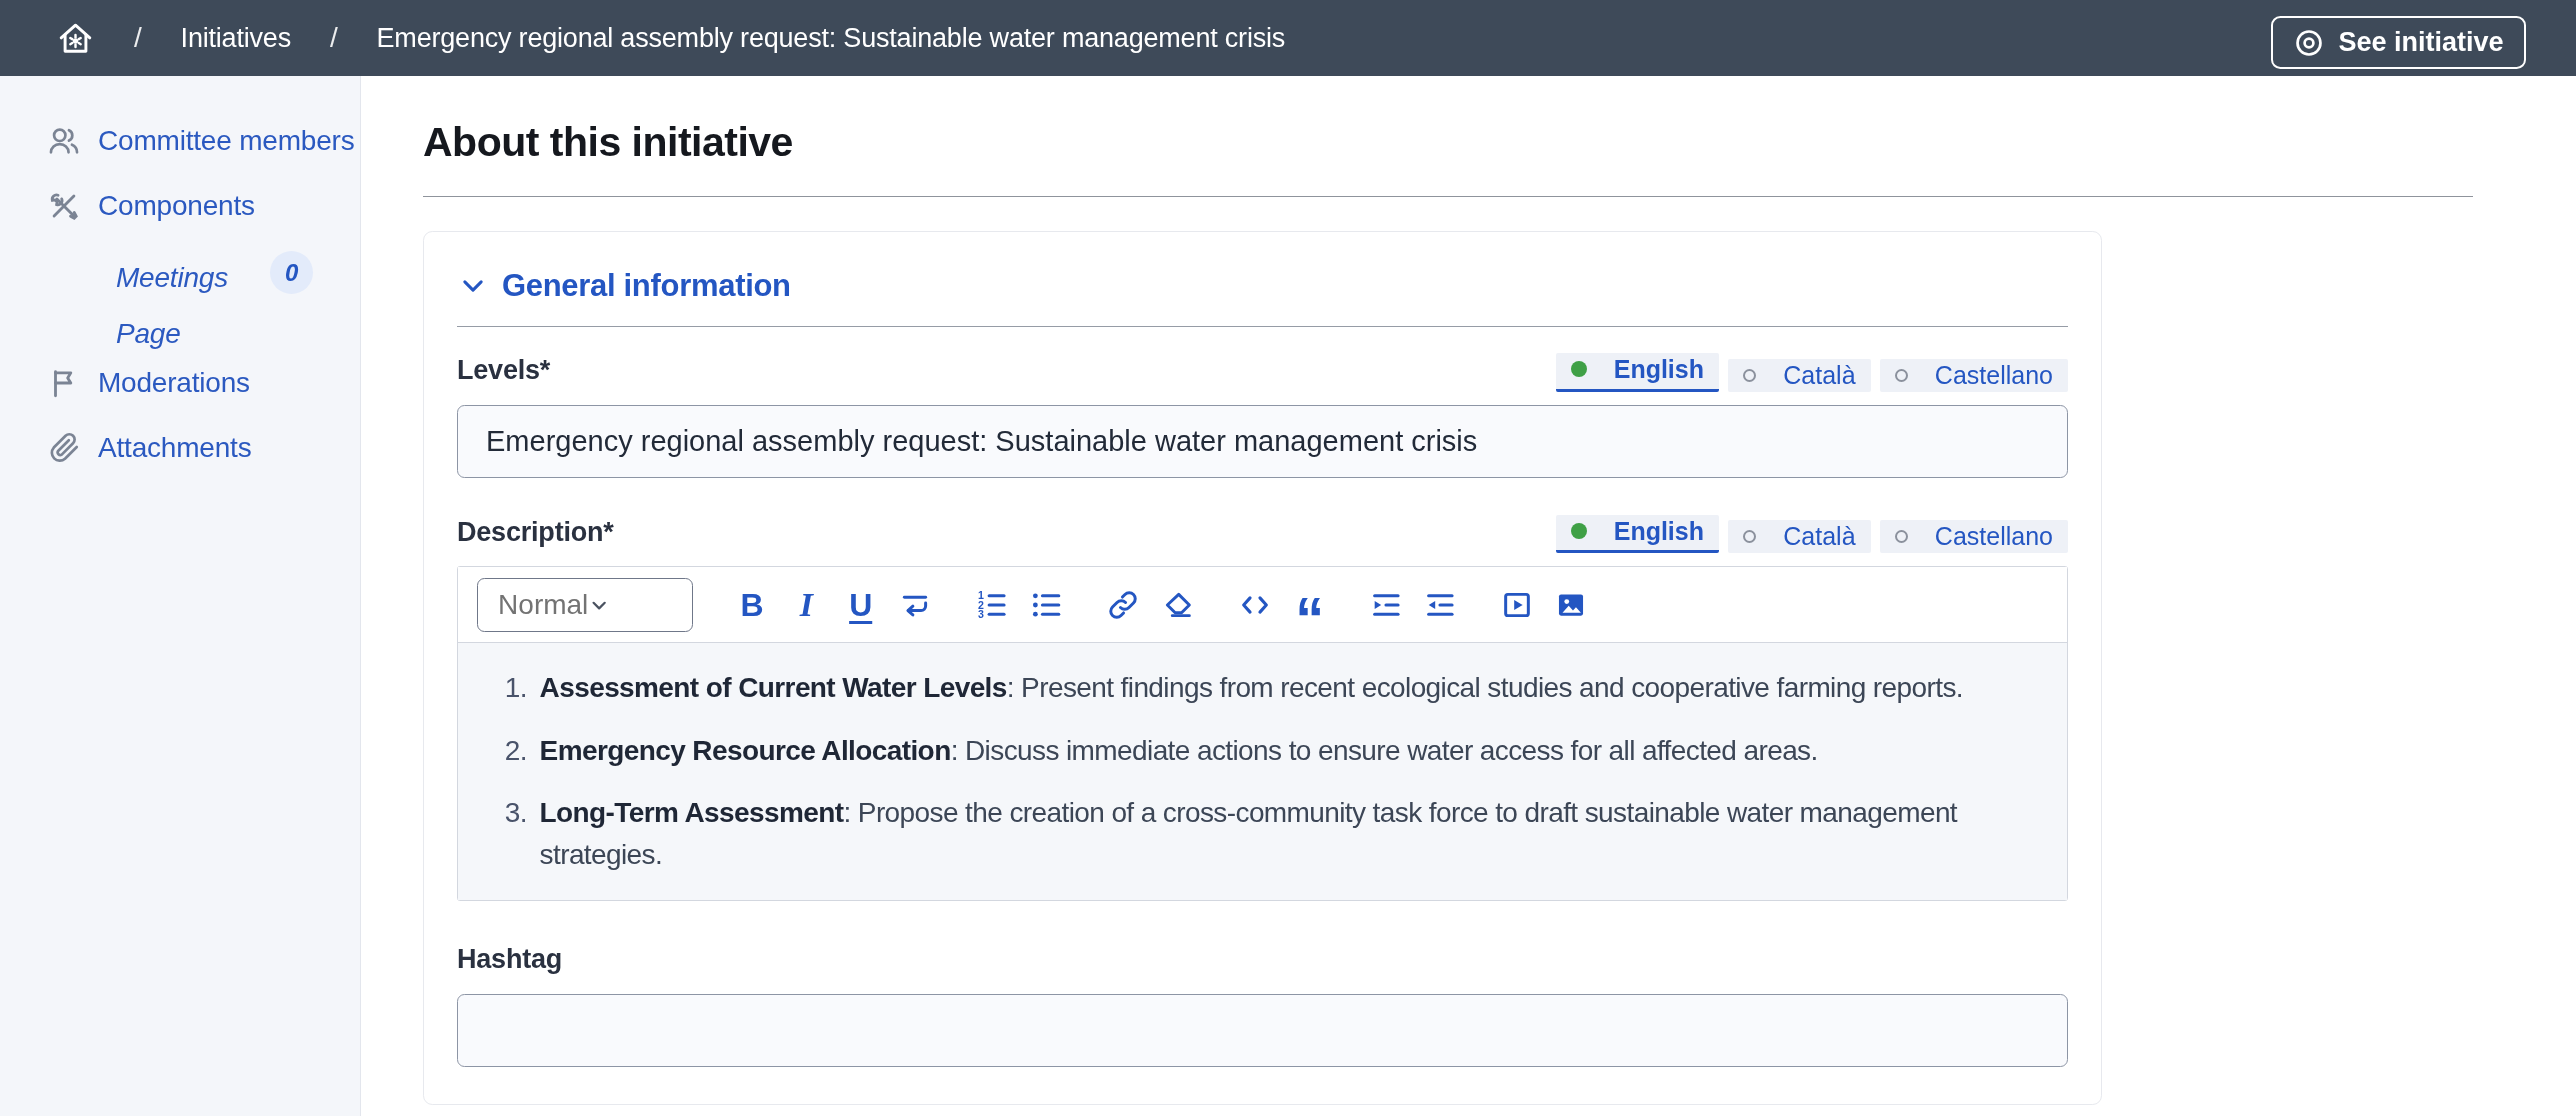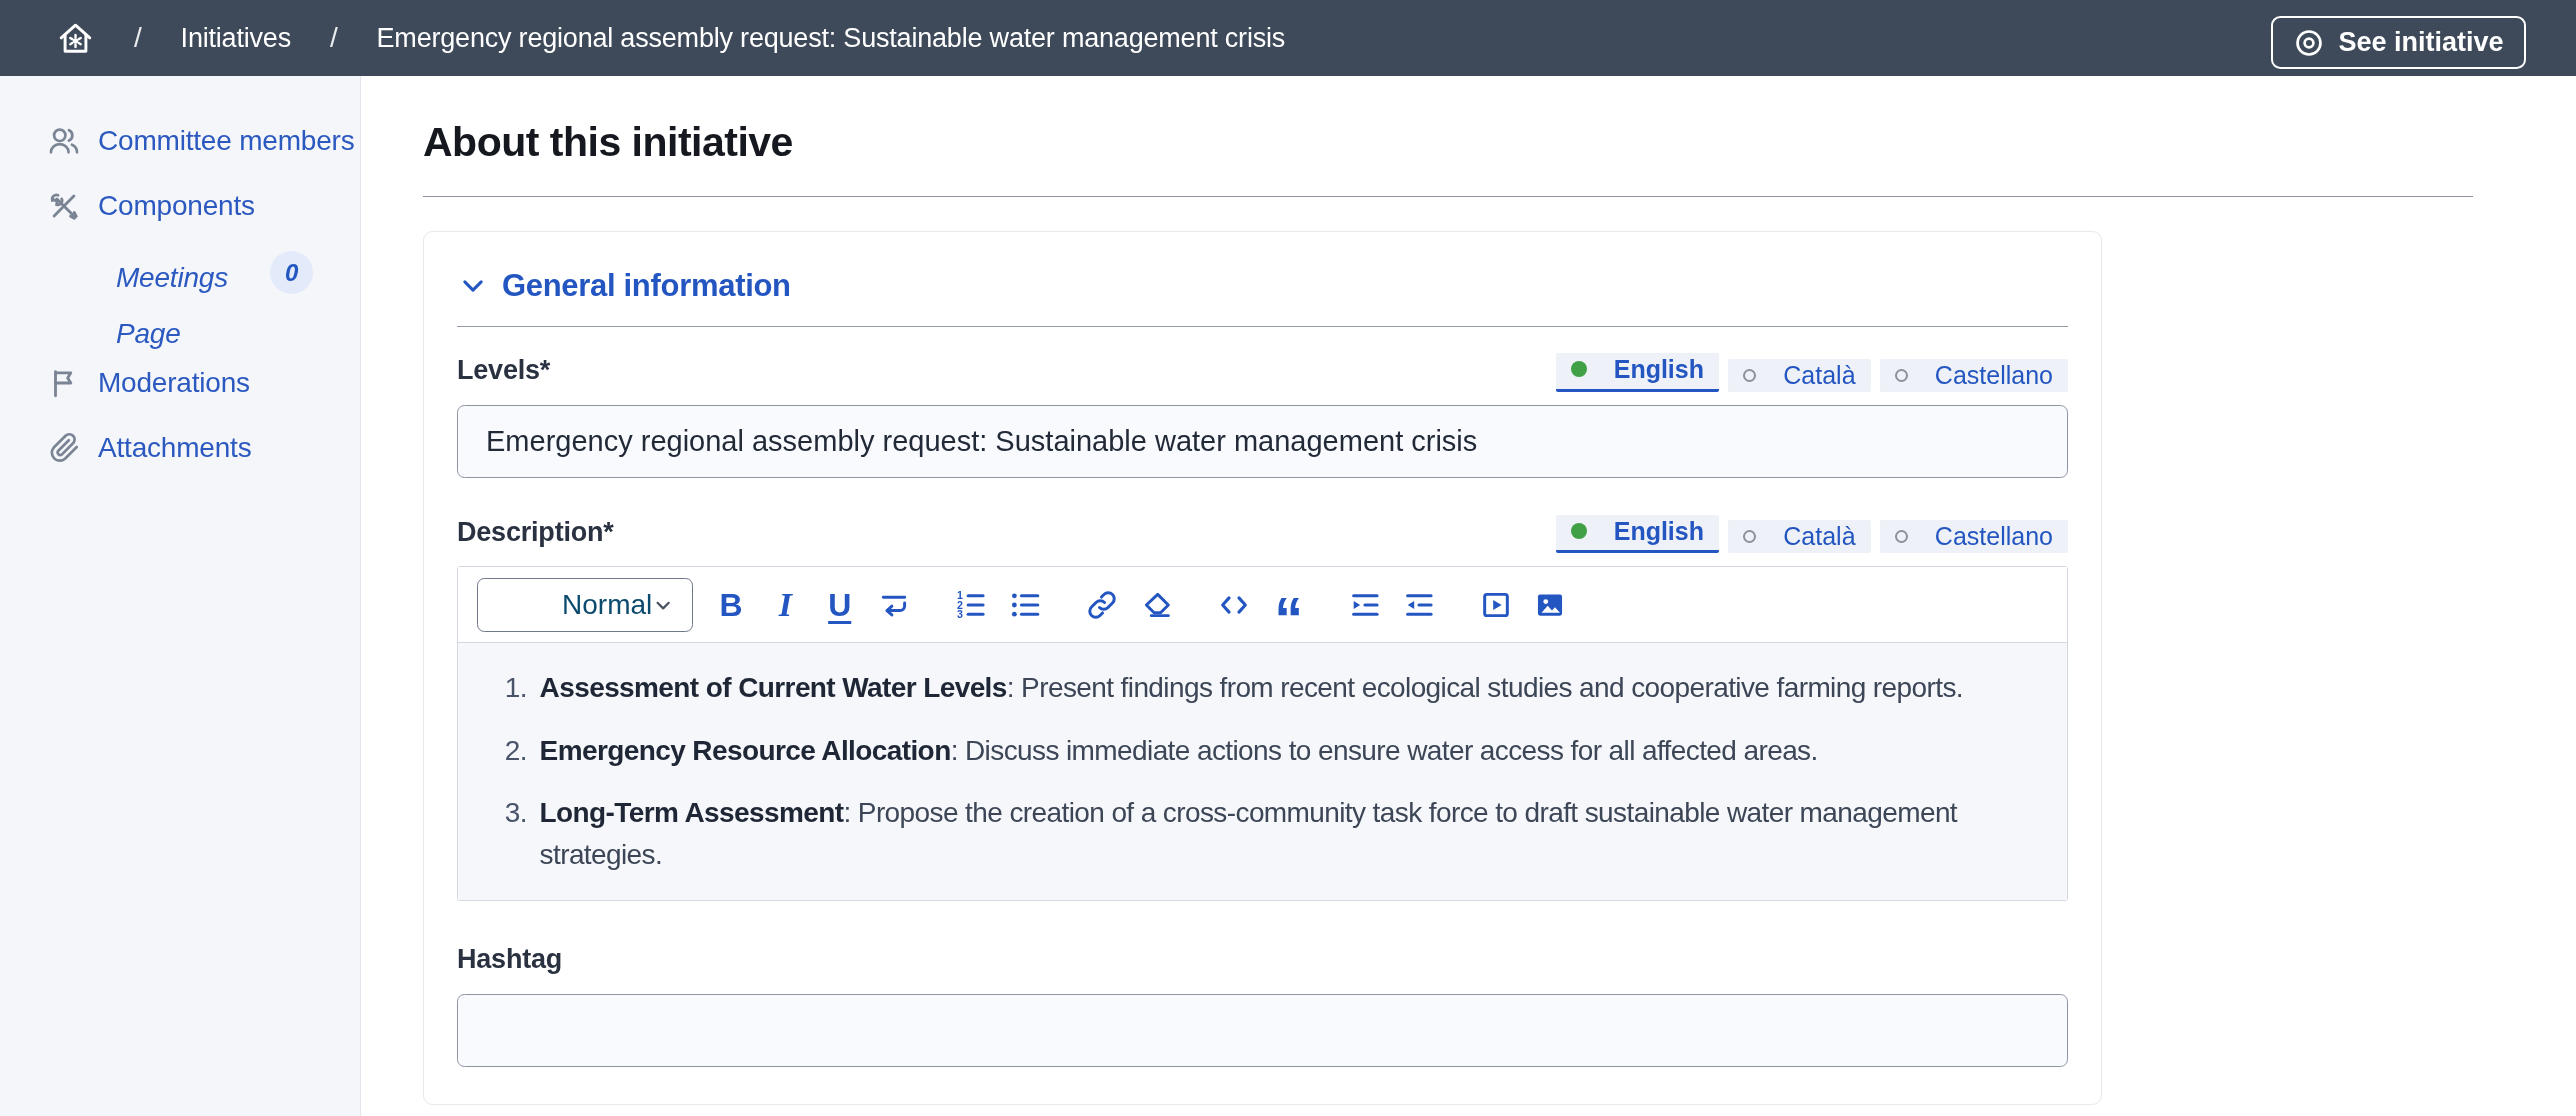--- a/index.html
+++ b/index.html
@@ -95,23 +95,23 @@
   }
 
   
   .editor { border: 1.9px solid #d3d7df; border-radius: 2.8px; margin-bottom: 43px; }
   .ed-toolbar {
     display: flex; align-items: center; background: #fff; height: 76px;
     padding: 0 18.6px; border-bottom: 1.9px solid #d3d7df;
   }
   .format-select {
     width: 216px; height: 54px; background: #fff; border: 1.9px solid #6f7789;
-    border-radius: 7.4px; display: flex; align-items: center; justify-content: flex-end;
-    padding: 0 17px 0 20.5px; font-size: 28px; color: #0c4a6e; font-family: inherit;
-    margin-right: 16px; cursor: pointer;
+    border-radius: 7.4px; display: flex; align-items: center; justify-content: flex-start;
+    padding: 0 17px 0 20.5px; font-size: 28px; color: #737373; font-family: inherit;
+    margin-right: 37px; cursor: pointer;
   }
   .tgroup { display: flex; gap: 9.3px; margin-right: 32px; }
   .tbtn {
     width: 45px; height: 45px; background: none; border: none; border-radius: 3.7px;
     display: flex; align-items: center; justify-content: center; color: #2456c2;
     cursor: pointer; padding: 0;
   }
   .glyph { font-size: 32px; font-weight: 800; color: #2456c2; line-height: 1; }
   .glyph-i { font-family: "Liberation Serif", serif; font-style: italic; font-weight: 700; font-size: 34px; }
   .glyph-u { text-decoration: underline; text-decoration-thickness: 2.8px; text-underline-offset: 4.7px; font-weight: 700; }

